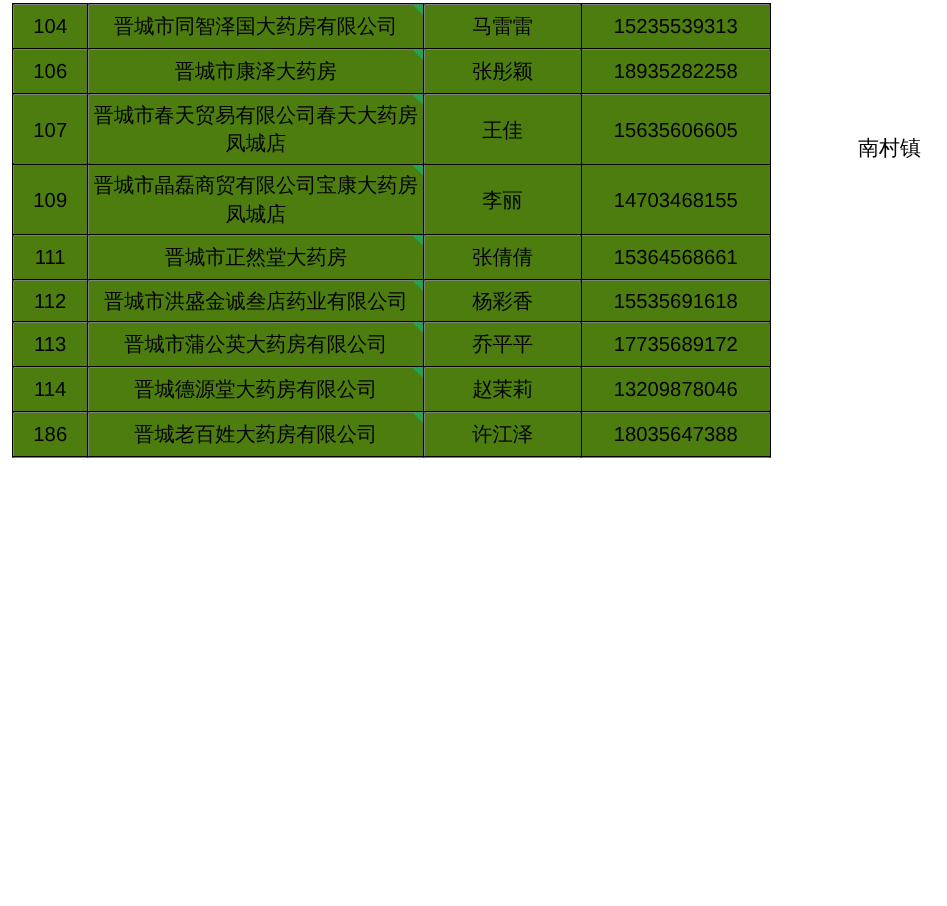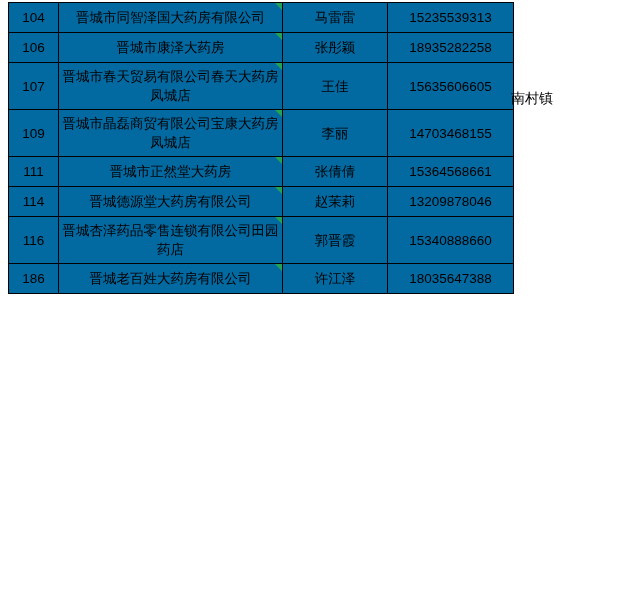--- a/index.html
+++ b/index.html
@@ -26,21 +26,21 @@
     margin-top: 2px;
   }
   table.grid td {
     border: 1px solid #000000;
     padding: 0;
     vertical-align: middle;
     text-align: center;
     font-size: 13.5px;
     line-height: 19px;
     position: relative;
-    background: #0369a1;
+    background: #4d7c0f;
   }
   .col-idx { width: 50px; }
   .col-name { width: 224px; }
   .col-person { width: 105px; }
   .col-phone { width: 126px; }
 
   .cell-inner {
     padding: 5px 3px 5px 3px;
     display: block;
   }
@@ -53,21 +53,21 @@
     top: 0;
     right: 0;
     width: 0;
     height: 0;
     border-top: 7px solid #23a455;
     border-left: 7px solid transparent;
   }
 
   .side-note {
     position: absolute;
-    left: 511px;
+    left: 572px;
     top: 88px;
     font-size: 14px;
     color: #000000;
     white-space: nowrap;
   }
 </style>
 </head>
 <body>
 
 <div class="sheet">
@@ -143,46 +143,60 @@
         <td class="flag">
             <span class="cell-inner">晋城市正然堂大药房</span>
           </td>
         <td>
             <span class="cell-inner">张倩倩</span>
           </td>
         <td>
             <span class="cell-inner">15364568661</span>
           </td>
       </tr>
+      <tr class="row-tall">
+        <td>
+            <span class="cell-inner">112</span>
+          </td>
+        <td class="flag">
+            <span class="cell-inner">晋城市洪盛金诚叁店药业有限公司</span>
+          </td>
+        <td>
+            <span class="cell-inner">杨彩香</span>
+          </td>
+        <td>
+            <span class="cell-inner">15535691618</span>
+          </td>
+      </tr>
+      <tr>
+        <td>
+            <span class="cell-inner">113</span>
+          </td>
+        <td class="flag">
+            <span class="cell-inner">晋城市蒲公英大药房有限公司</span>
+          </td>
+        <td>
+            <span class="cell-inner">乔平平</span>
+          </td>
+        <td>
+            <span class="cell-inner">17735689172</span>
+          </td>
+      </tr>
       <tr>
         <td>
             <span class="cell-inner">114</span>
           </td>
         <td class="flag">
             <span class="cell-inner">晋城德源堂大药房有限公司</span>
           </td>
         <td>
             <span class="cell-inner">赵茉莉</span>
           </td>
         <td>
             <span class="cell-inner">13209878046</span>
-          </td>
-      </tr>
-      <tr class="row-tall">
-        <td>
-            <span class="cell-inner">116</span>
-          </td>
-        <td class="flag">
-            <span class="cell-inner">晋城杏泽药品零售连锁有限公司田园药店</span>
-          </td>
-        <td>
-            <span class="cell-inner">郭晋霞</span>
-          </td>
-        <td>
-            <span class="cell-inner">15340888660</span>
           </td>
       </tr>
       <tr>
         <td>
             <span class="cell-inner">186</span>
           </td>
         <td class="flag">
             <span class="cell-inner">晋城老百姓大药房有限公司</span>
           </td>
         <td>

